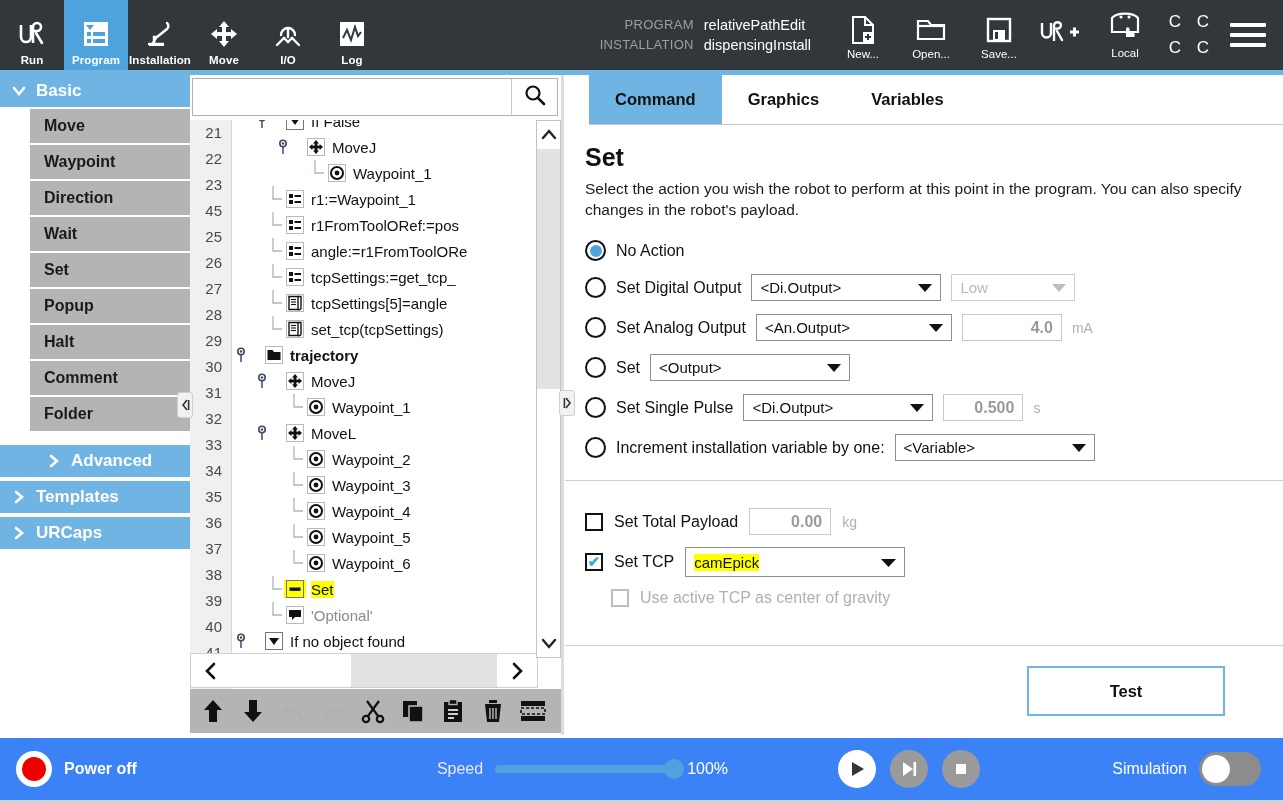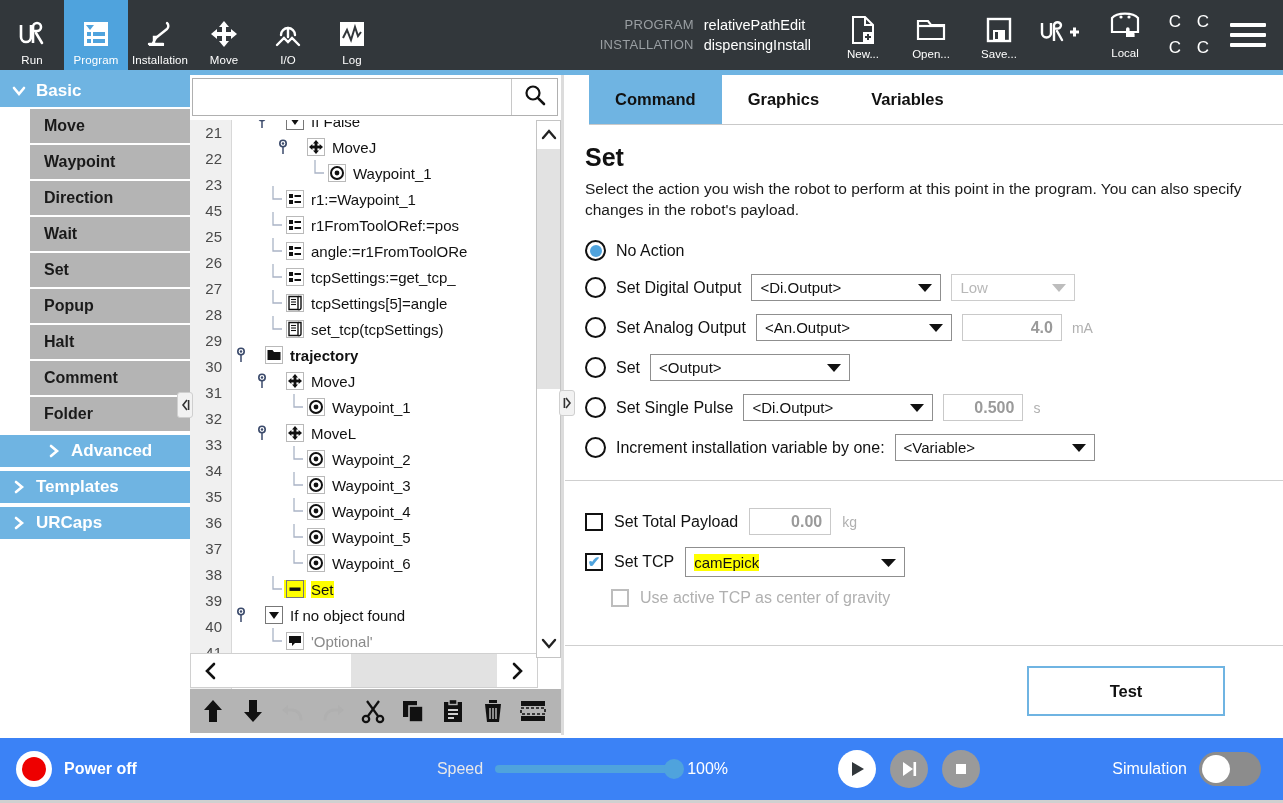--- a/index.html
+++ b/index.html
@@ -12,21 +12,21 @@
 
   
   .header {
     position:absolute; left:0; top:0; width:1283px; height:70px;
     background:#32373b; display:flex; align-items:stretch;
   }
   .nav-tabs { display:flex; align-items:stretch; height:70px; }
   .nav-tab {
     width:64px; display:flex; flex-direction:column;
     align-items:center; justify-content:center; gap:3px;
-    color:#fff; cursor:pointer; padding-top:12px;
+    color:#fff; cursor:pointer; padding-top:12px;font-weight:bold;
   }
   .nav-tab.active { background:#4fa3dd; }
   .nav-tab .ic { width:34px; height:34px; display:flex; align-items:center; justify-content:center; }
   .nav-tab .lb { font-size:11.5px; line-height:12px; letter-spacing:.1px; }
   .nav-spacer { flex:1 1 auto; }
 
   .prog-info {
     display:flex; align-items:center; color:#fff; margin-right:18px;
   }
   .prog-info .labels { text-align:right; margin-right:10px; }
@@ -424,21 +424,21 @@
           <span>Halt</span>
         </div>
       <div class="sb-item">
           <span>Comment</span>
         </div>
       <div class="sb-item">
           <span>Folder</span>
         </div>
     </div>
 
-    <div class="sb-group" style="margin-top:2px;padding-left:45px;">
+    <div class="sb-group" style="margin-top:12px;padding-left:45px;">
       <span class="chev">
         <svg width="16" height="16" viewBox="0 0 16 16">
             <polyline points="5,3 11,8 5,13" fill="none" stroke="#fff" stroke-width="2.6" stroke-linecap="round"></polyline>
           </svg>
       </span>
       <span>Advanced</span>
     </div>
     <div class="sb-group" style="margin-top:4px;">
       <span class="chev">
         <svg width="16" height="16" viewBox="0 0 16 16">
@@ -870,53 +870,53 @@
               </svg>
             </span>
             <span class="ti">
               <svg width="18" height="18" viewBox="0 0 18 18">
                 <rect x="0.5" y="0.5" width="17" height="17" fill="none" stroke="#777"></rect>
                 <rect x="3.5" y="7.5" width="11" height="3.4" fill="#111"></rect>
               </svg>
             </span>
             <span class="tx">Set</span>
           </div>
+          <div class="tnode muted">
+            <span style="display: inline-block; flex: 0 0 auto; width: 21px;"></span>
+            <span class="bp"></span>
+            <span class="conn">
+              <svg width="12" height="26" viewBox="0 0 12 26">
+                <path d="M2 0 v13 h9" fill="none" stroke="#aab4c6" stroke-width="1.3"></path>
+              </svg>
+            </span>
+            <span class="ti">
+              <svg width="18" height="18" viewBox="0 0 18 18">
+                <rect x="0.5" y="0.5" width="17" height="17" fill="none" stroke="#b9b9b9"></rect>
+                <path d="M3 4 h12 v7 h-6 l-3 3 v-3 H3 z" fill="#111"></path>
+              </svg>
+            </span>
+            <span class="tx">'Optional'</span>
+          </div>
           <div class="tnode">
             <span style="display: inline-block; flex: 0 0 auto; width: 0px;"></span>
             <span class="bp">
               <svg width="14" height="16" viewBox="0 0 14 16">
                 <circle cx="7" cy="4.5" r="3.2" fill="none" stroke="#3b4a6b" stroke-width="1.6"></circle>
                 <circle cx="7" cy="4.5" r="1.2" fill="#3b4a6b"></circle>
                 <line x1="7" y1="7.6" x2="7" y2="15" stroke="#3b4a6b" stroke-width="1.5"></line>
               </svg>
             </span>
             <span class="conn"></span>
             <span class="ti">
               <svg width="18" height="18" viewBox="0 0 18 18">
                 <rect x="0.5" y="0.5" width="17" height="17" fill="none" stroke="#777"></rect>
                 <polygon points="4,6 14,6 9,13" fill="#111"></polygon>
               </svg>
             </span>
             <span class="tx">If no object found</span>
-          </div>
-          <div class="tnode muted">
-            <span style="display: inline-block; flex: 0 0 auto; width: 21px;"></span>
-            <span class="bp"></span>
-            <span class="conn">
-              <svg width="12" height="26" viewBox="0 0 12 26">
-                <path d="M2 0 v13 h9" fill="none" stroke="#aab4c6" stroke-width="1.3"></path>
-              </svg>
-            </span>
-            <span class="ti">
-              <svg width="18" height="18" viewBox="0 0 18 18">
-                <rect x="0.5" y="0.5" width="17" height="17" fill="none" stroke="#b9b9b9"></rect>
-                <path d="M3 4 h12 v7 h-6 l-3 3 v-3 H3 z" fill="#111"></path>
-              </svg>
-            </span>
-            <span class="tx">'Optional'</span>
           </div>
         </div>
     </div>
   </div>
 
   <div class="vsb">
     <div class="arw">
       <svg width="16" height="14" viewBox="0 0 16 14">
           <polyline points="2,10 8,3 14,10" fill="none" stroke="#222" stroke-width="2.4" stroke-linecap="round"></polyline>
         </svg>

